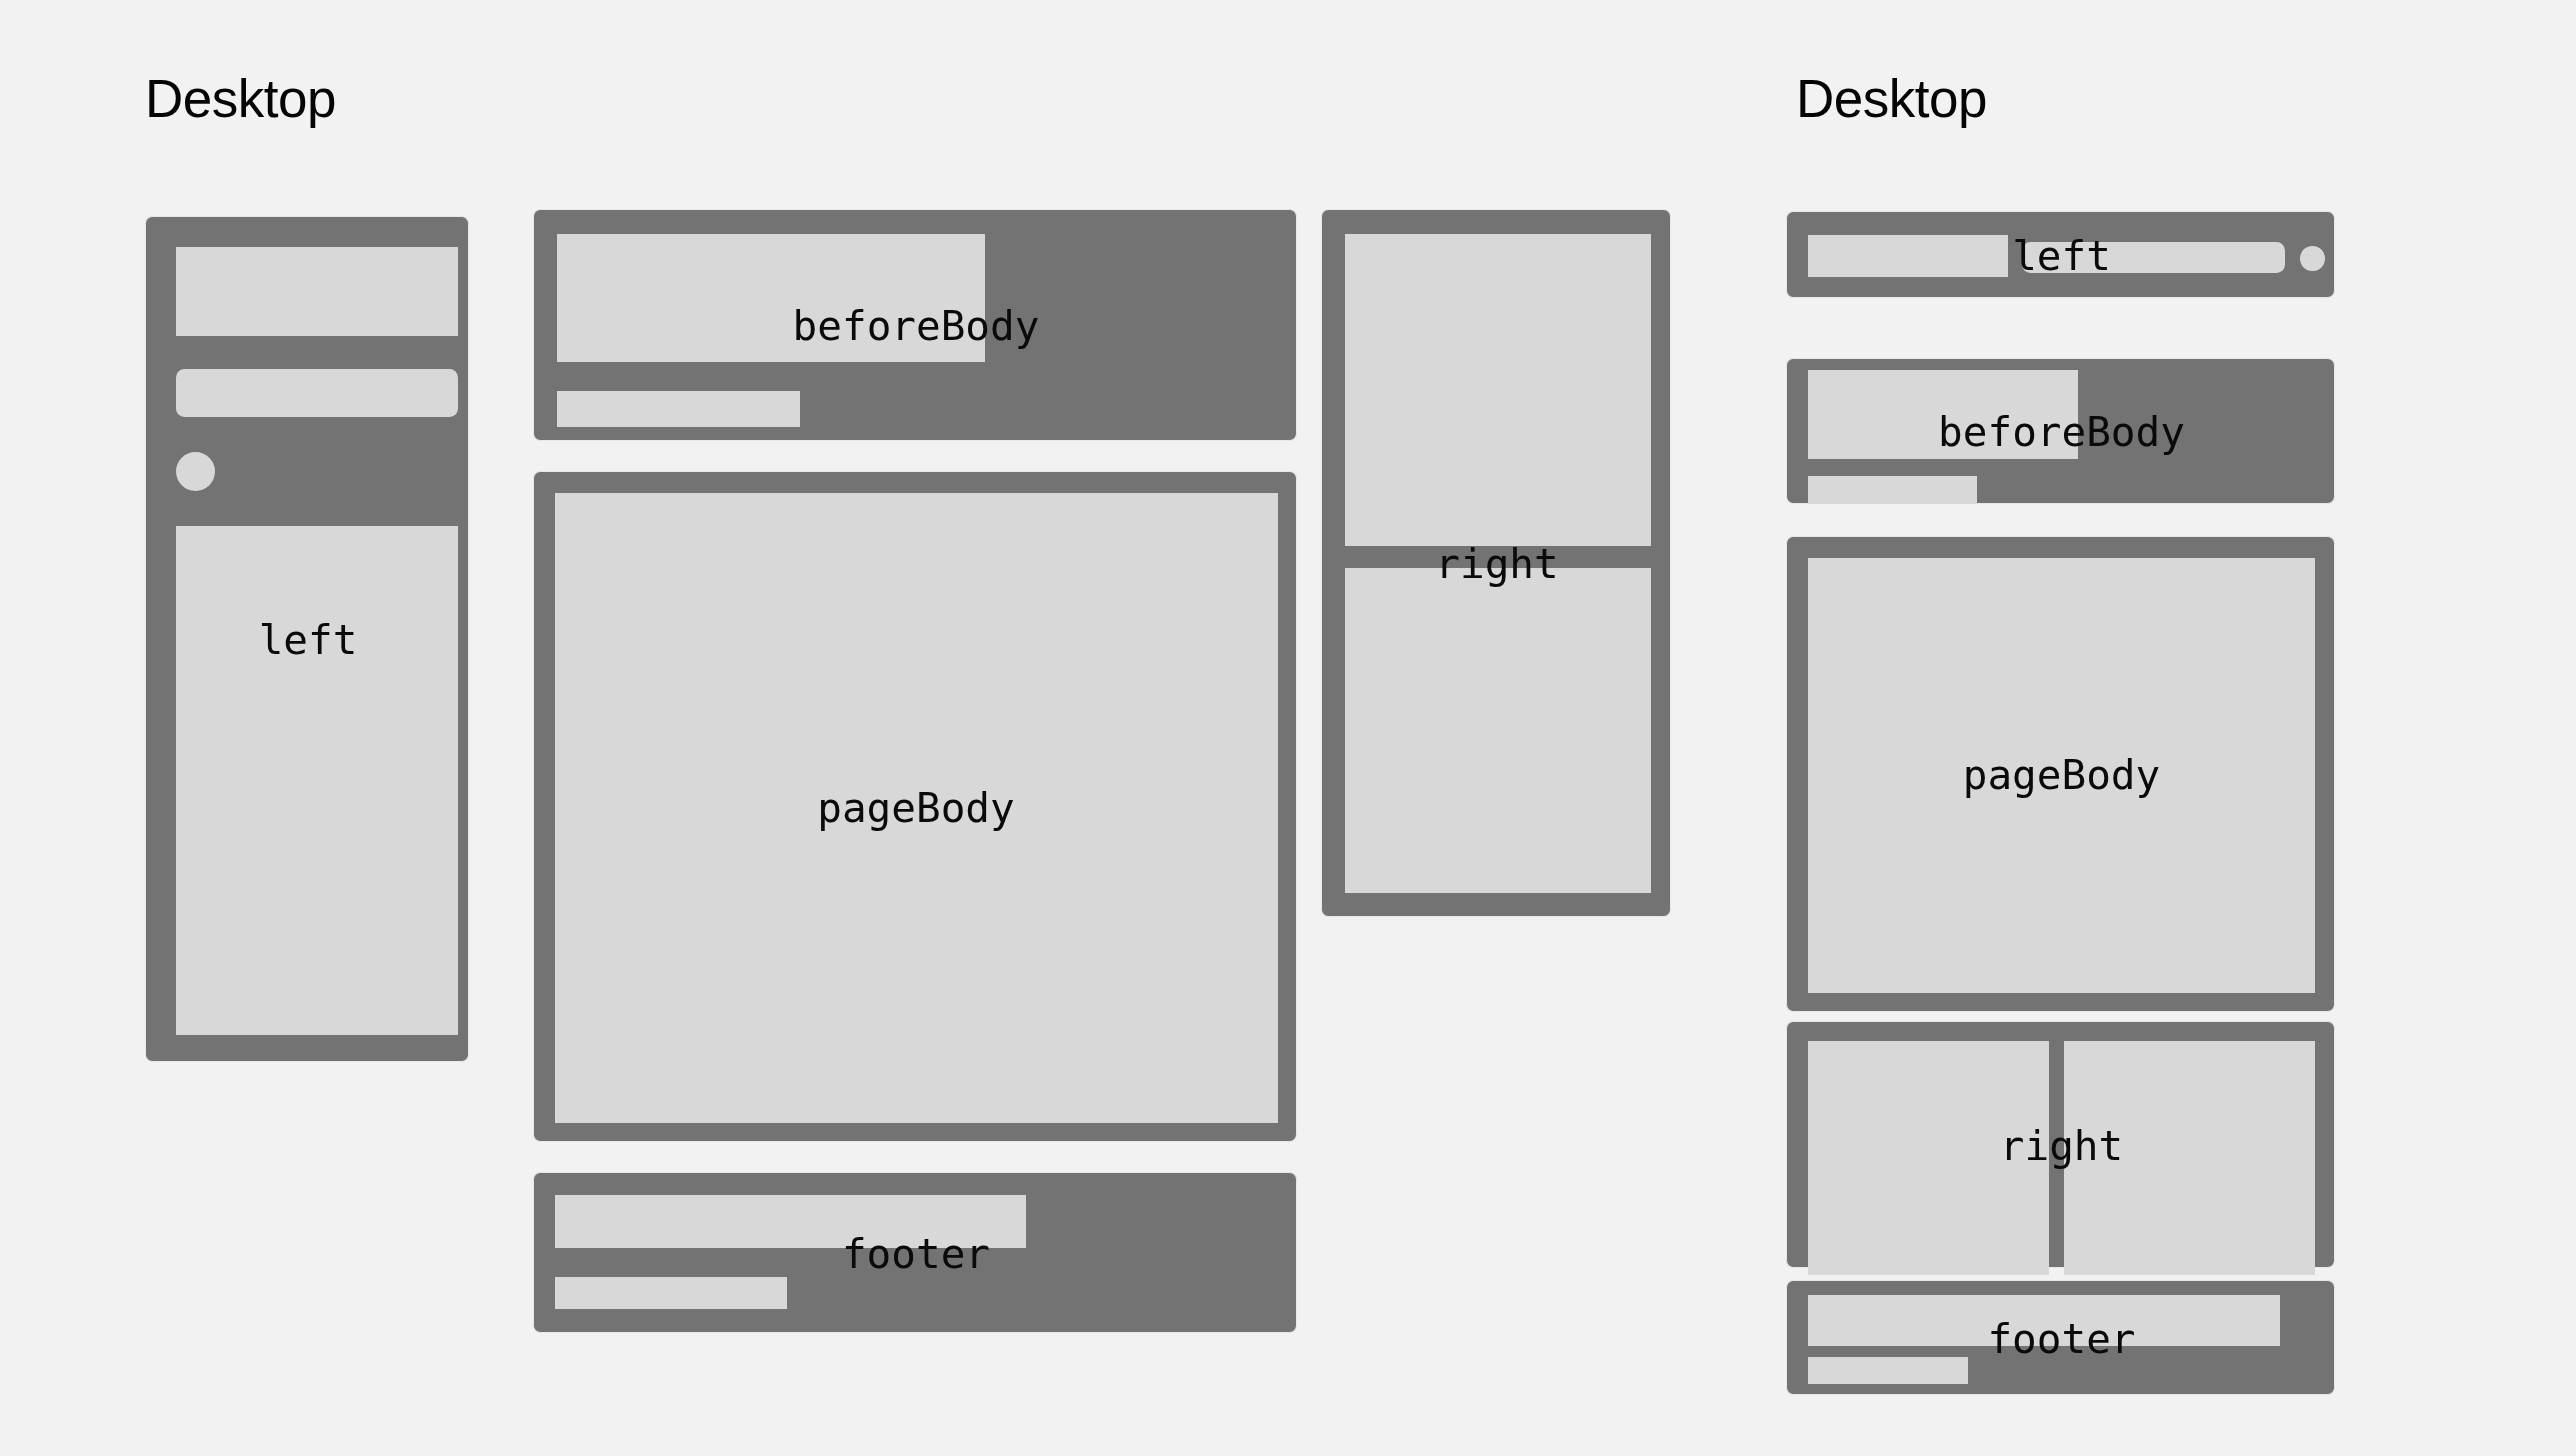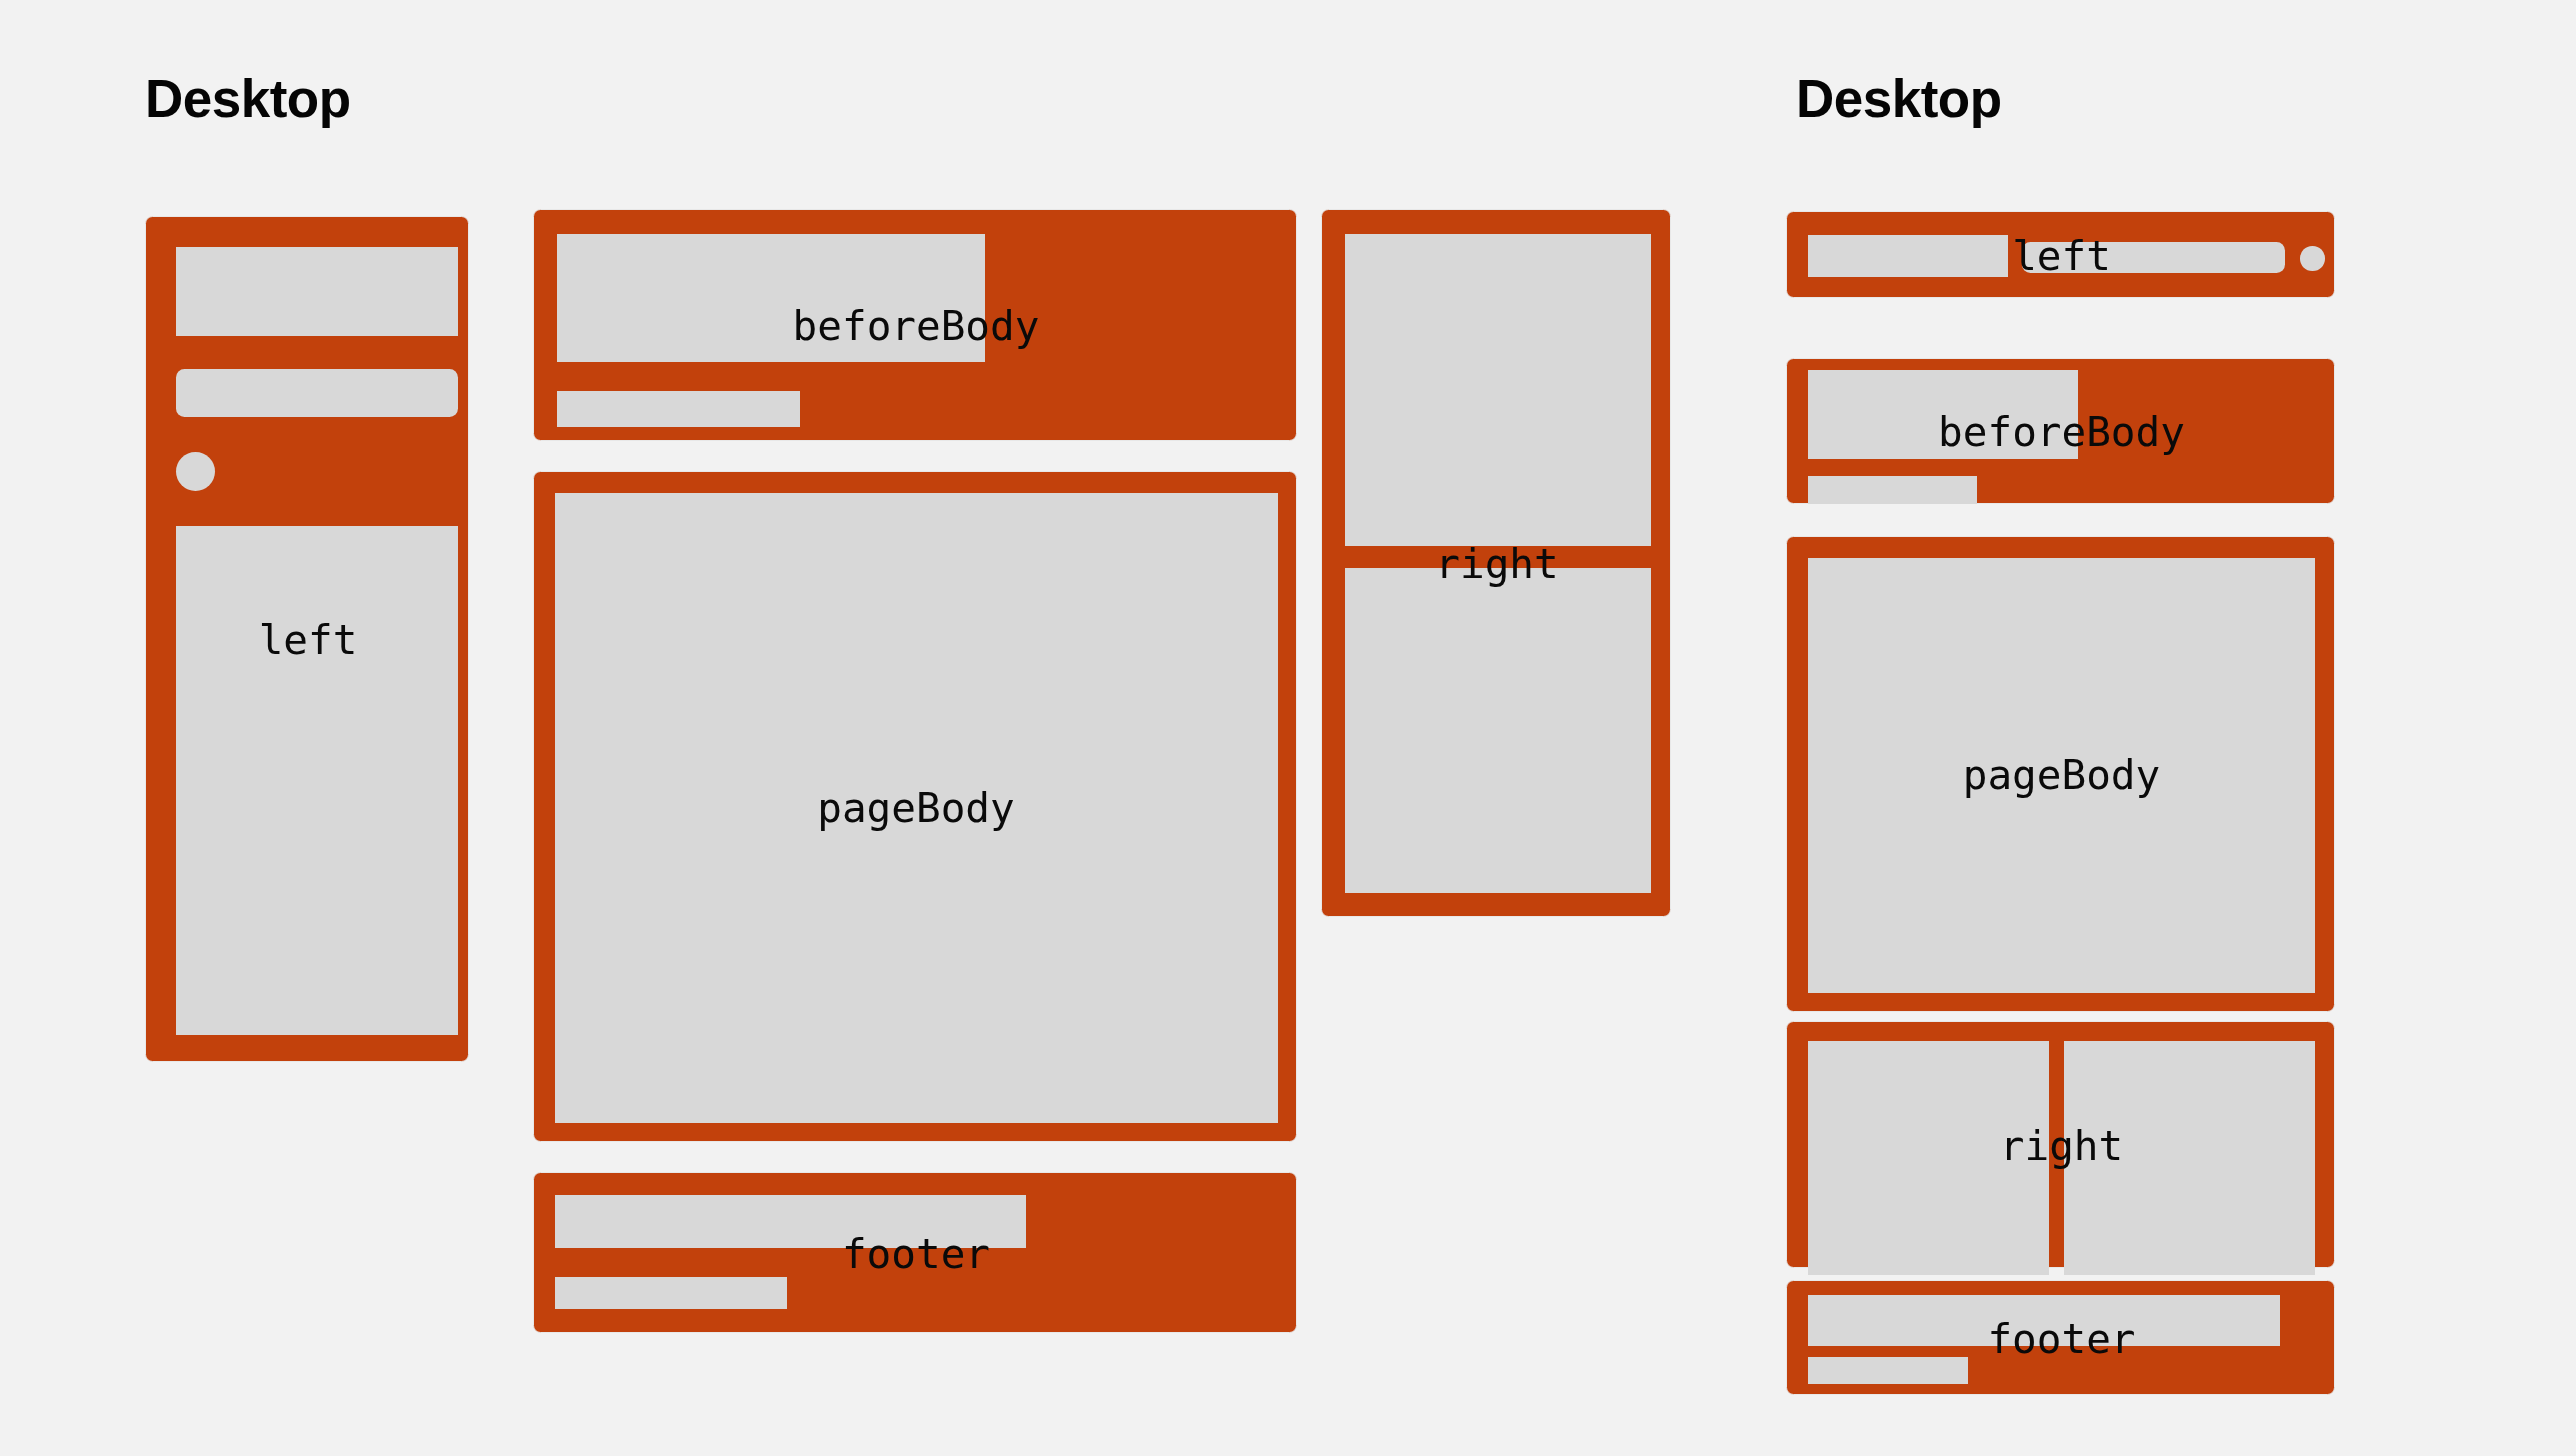--- a/index.html
+++ b/index.html
@@ -18,35 +18,35 @@
   .stage {
     position: relative;
     width: 2576px;
     height: 1456px;
   }
 
   
   .section-title {
     position: absolute;
     font-family: "Liberation Sans", sans-serif;
-    font-weight: 700;
+    font-weight: 400;
     font-size: 53px;
     line-height: 1;
     letter-spacing: -0.5px;
     color: #050505;
     white-space: nowrap;
   }
   #desktop-title { left: 145px; top: 72px; }
   #mobile-title  { left: 1796px; top: 72px; }
 
   
   .panel {
     position: absolute;
     box-sizing: border-box;
-    background: #c2410c;
+    background: #737373;
     border: 1.9px solid #e8e8e8;
     border-radius: 7.5px;
   }
 
   
   .blk {
     position: absolute;
     background: #d8d8d8;
   }
   .blk.round { border-radius: 8.5px; }

